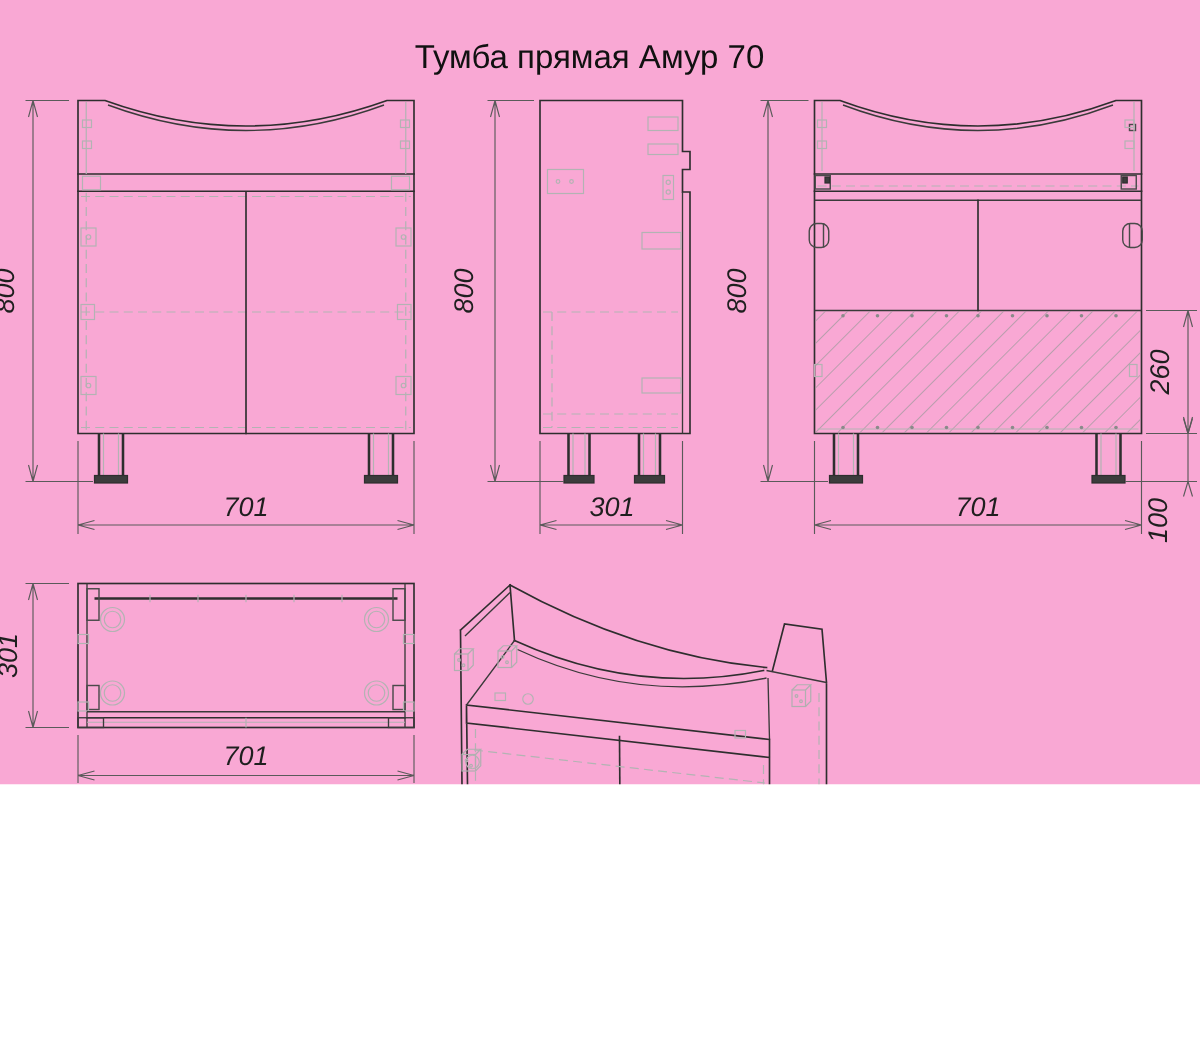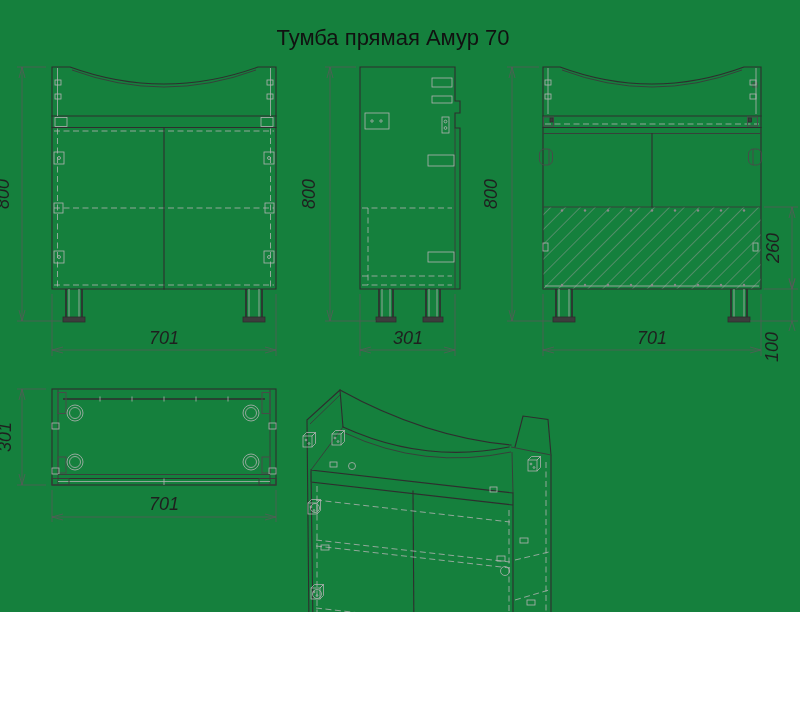--- a/index.html
+++ b/index.html
@@ -1,16 +1,16 @@
 <!DOCTYPE html>
 <html><head>
 <meta charset="utf-8">
 <style>
   html,body{margin:0;padding:0;background:#fff}
-  .page{position:relative;width:800px;height:612px;background:#15803d;overflow:hidden;
+  .page{position:relative;width:800px;height:523px;background:#f9a8d4;overflow:hidden;
         font-family:"Liberation Sans",sans-serif}
   svg{display:block}
   .ln  {stroke:#2e2e2e;stroke-width:1.1;fill:none;stroke-linecap:square}
   .lnm {stroke:#3a3a3a;stroke-width:.9;fill:none}
   .lnb {stroke:#2e2e2e;stroke-width:1.7;fill:none}
   .thin{stroke:#5a5a5a;stroke-width:.75;fill:none}
   .lt  {stroke:#b3b3b3;stroke-width:.8;fill:none}
   .ltd {stroke:#b3b3b3;stroke-width:.8;fill:none;stroke-dasharray:6 3.5}
   .dk  {stroke:#4a4a4a;stroke-width:.95;fill:none}
   .fdk {fill:#3c3c3c;stroke:#2e2e2e;stroke-width:.8}

